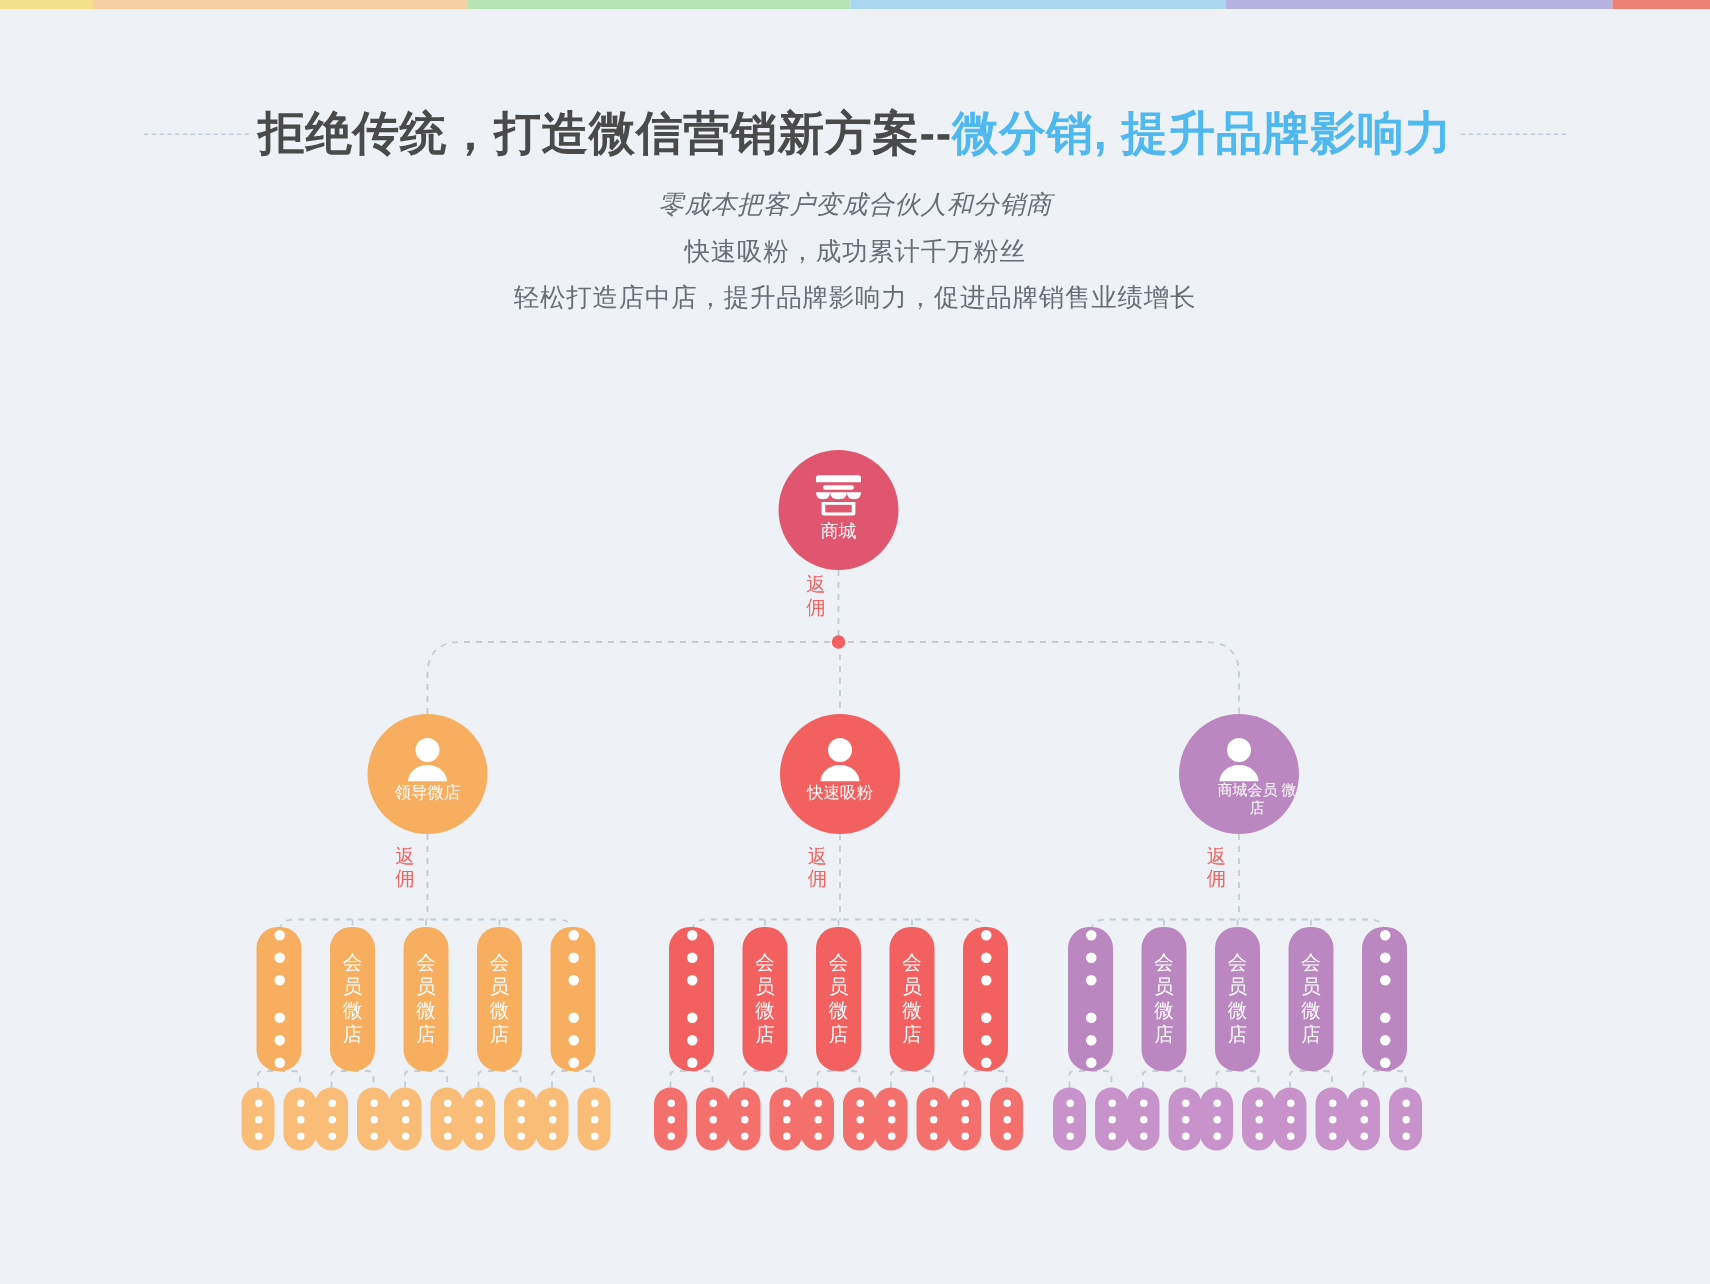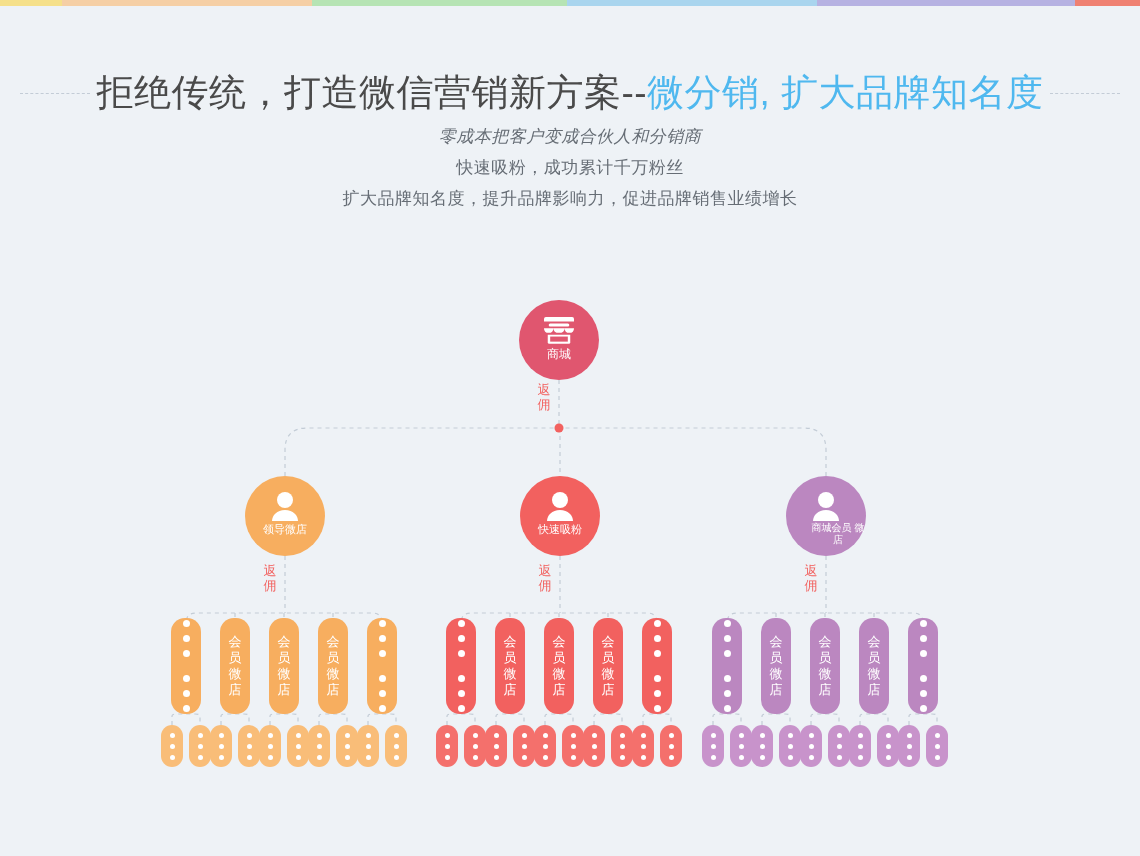--- a/index.html
+++ b/index.html
@@ -44,22 +44,22 @@
     display: inline-block;
     vertical-align: middle;
     width: 70px;
     height: 0;
     border-top: 1px dashed #c3ccd6;
     margin: 0 6px;
   }
   #title-main, #title-accent {
     display: inline-block;
     vertical-align: middle;
-    font-size: 37px;
-    font-weight: normal;
+    font-size: 31px;
+    font-weight: bold;
     letter-spacing: 0.5px;
   }
   #title-main { color: #4a4a4a; }
   #title-accent { color: #4fb8ef; }
 
   .sub {
     position: absolute;
     left: 0;
     width: 1140px;
     text-align: center;
@@ -211,25 +211,25 @@
     <span style="background: rgb(245, 224, 138); width: 62px;"></span>
     <span style="background: rgb(245, 207, 165); width: 250px;"></span>
     <span style="background: rgb(182, 228, 180); width: 255px;"></span>
     <span style="background: rgb(169, 213, 238); width: 250px;"></span>
     <span style="background: rgb(182, 178, 226); width: 258px;"></span>
     <span style="background: rgb(239, 129, 114); width: 65px;"></span>
   </div>
 
 <div id="headings">
   <div id="title-row">
-    <span class="title-rule"></span><span id="title-main">拒绝传统，打造微信营销新方案--</span><span id="title-accent">微分销, 扩大品牌知名度</span><span class="title-rule"></span>
+    <span class="title-rule"></span><span id="title-main">拒绝传统，打造微信营销新方案--</span><span id="title-accent">微分销, 提升品牌影响力</span><span class="title-rule"></span>
   </div>
   <div class="sub" id="sub0">零成本把客户变成合伙人和分销商</div>
   <div class="sub" id="sub1">快速吸粉，成功累计千万粉丝</div>
-  <div class="sub" id="sub2">扩大品牌知名度，提升品牌影响力，促进品牌销售业绩增长</div>
+  <div class="sub" id="sub2">轻松打造店中店，提升品牌影响力，促进品牌销售业绩增长</div>
 </div>
 
 <div id="diagram">
 
   <svg id="wires" viewBox="0 0 1140 856">
       <path d="M559 380 V428" fill="none" stroke="#c3ccd6" stroke-width="1.2" stroke-dasharray="4 4"></path>
       <path d="M285 476 V450 Q285 428 307 428 H804 Q826 428 826 450 V476" fill="none" stroke="#c3ccd6" stroke-width="1.2" stroke-dasharray="4 4"></path>
       <path d="M560 428 V476" fill="none" stroke="#c3ccd6" stroke-width="1.2" stroke-dasharray="4 4"></path>
       <circle cx="559" cy="428" r="4.5" fill="#f2615f"></circle>
       <path d="M285 556 V613" fill="none" stroke="#c3ccd6" stroke-width="1.2" stroke-dasharray="4 4"></path>

